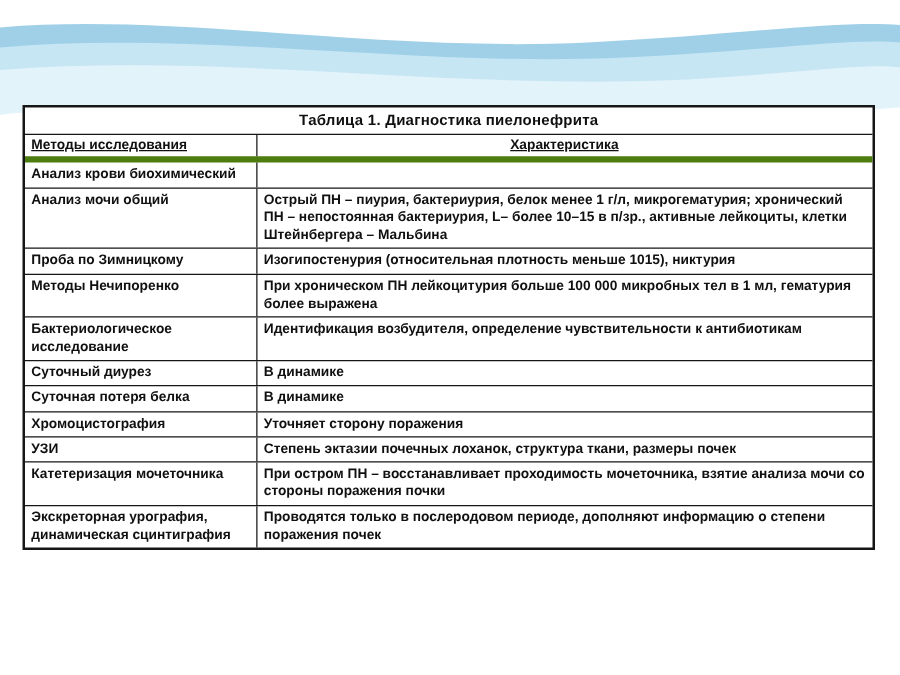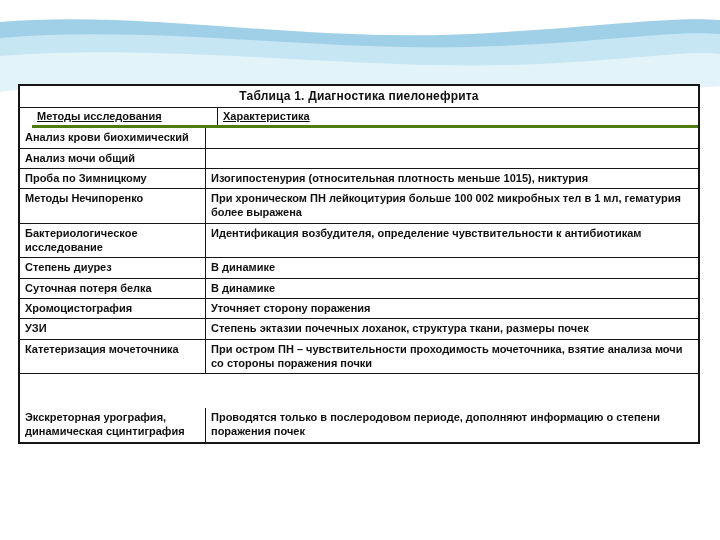--- a/index.html
+++ b/index.html
@@ -39,34 +39,33 @@
   }
   .table-title {
     text-align: center;
     font-size: 12px;
     padding: 3px 4px 4px;
     border-bottom: 1px solid #161616;
     letter-spacing: 0.2px;
   }
   .header-row {
     display: flex;
-    border-bottom: 3px solid #4d7c0f;
-    margin-left: 12px;
+    border-bottom: 5px solid #4d7c0f;
   }
   .header-row .cell {
     text-decoration: underline;
     padding-top: 1px;
     padding-bottom: 2px;
   }
-  .header-row .col2 { text-align: left; }
+  .header-row .col2 { text-align: center; }
   .row {
     display: flex;
     border-bottom: 1px solid #161616;
   }
-  .row:last-child { border-bottom: none; margin-top: 34px; }
+  .row:last-child { border-bottom: none; }
   .cell {
     padding: 2px 6px 3px 5px;
     line-height: 1.3;
     box-sizing: border-box;
   }
   .col1 {
     flex: 0 0 186px;
     width: 186px;
     border-right: 1px solid #161616;
   }
@@ -92,60 +91,61 @@
       <div class="cell col2">Характеристика</div>
     </div>
 
 
     <div class="row">
       <div class="cell col1">Анализ крови биохимический</div>
     </div>
 
     <div class="row">
       <div class="cell col1">Анализ мочи общий</div>
+      <div class="cell col2">Острый ПН – пиурия, бактериурия, белок менее 1 г/л, микрогематурия; хронический ПН – непостоянная бактериурия, L– более 10–15 в п/зр., активные лейкоциты, клетки Штейнбергера – Мальбина</div>
     </div>
 
     <div class="row">
       <div class="cell col1">Проба по Зимницкому</div>
       <div class="cell col2">Изогипостенурия (относительная плотность меньше 1015), никтурия</div>
     </div>
 
     <div class="row">
       <div class="cell col1">Методы Нечипоренко</div>
-      <div class="cell col2">При хроническом ПН лейкоцитурия больше 100 002 микробных тел в 1 мл, гематурия более выражена</div>
+      <div class="cell col2">При хроническом ПН лейкоцитурия больше 100 000 микробных тел в 1 мл, гематурия более выражена</div>
     </div>
 
     <div class="row">
       <div class="cell col1">Бактериологическое исследование</div>
       <div class="cell col2">Идентификация возбудителя, определение чувствительности к антибиотикам</div>
     </div>
 
     <div class="row">
-      <div class="cell col1">Степень диурез</div>
+      <div class="cell col1">Суточный диурез</div>
       <div class="cell col2">В динамике</div>
     </div>
 
     <div class="row">
       <div class="cell col1">Суточная потеря белка</div>
       <div class="cell col2">В динамике</div>
     </div>
 
     <div class="row">
       <div class="cell col1">Хромоцистография</div>
       <div class="cell col2">Уточняет сторону поражения</div>
     </div>
 
     <div class="row">
       <div class="cell col1">УЗИ</div>
       <div class="cell col2">Степень эктазии почечных лоханок, структура ткани, размеры почек</div>
     </div>
 
     <div class="row">
       <div class="cell col1">Катетеризация мочеточника</div>
-      <div class="cell col2">При остром ПН – чувствительности проходимость мочеточника, взятие анализа мочи со стороны поражения почки</div>
+      <div class="cell col2">При остром ПН – восстанавливает проходимость мочеточника, взятие анализа мочи со стороны поражения почки</div>
     </div>
 
     <div class="row">
       <div class="cell col1">Экскреторная урография, динамическая сцинтиграфия</div>
       <div class="cell col2">Проводятся только в послеродовом периоде, дополняют информацию о степени поражения почек</div>
     </div>
 
   </div>
 </div>
 

